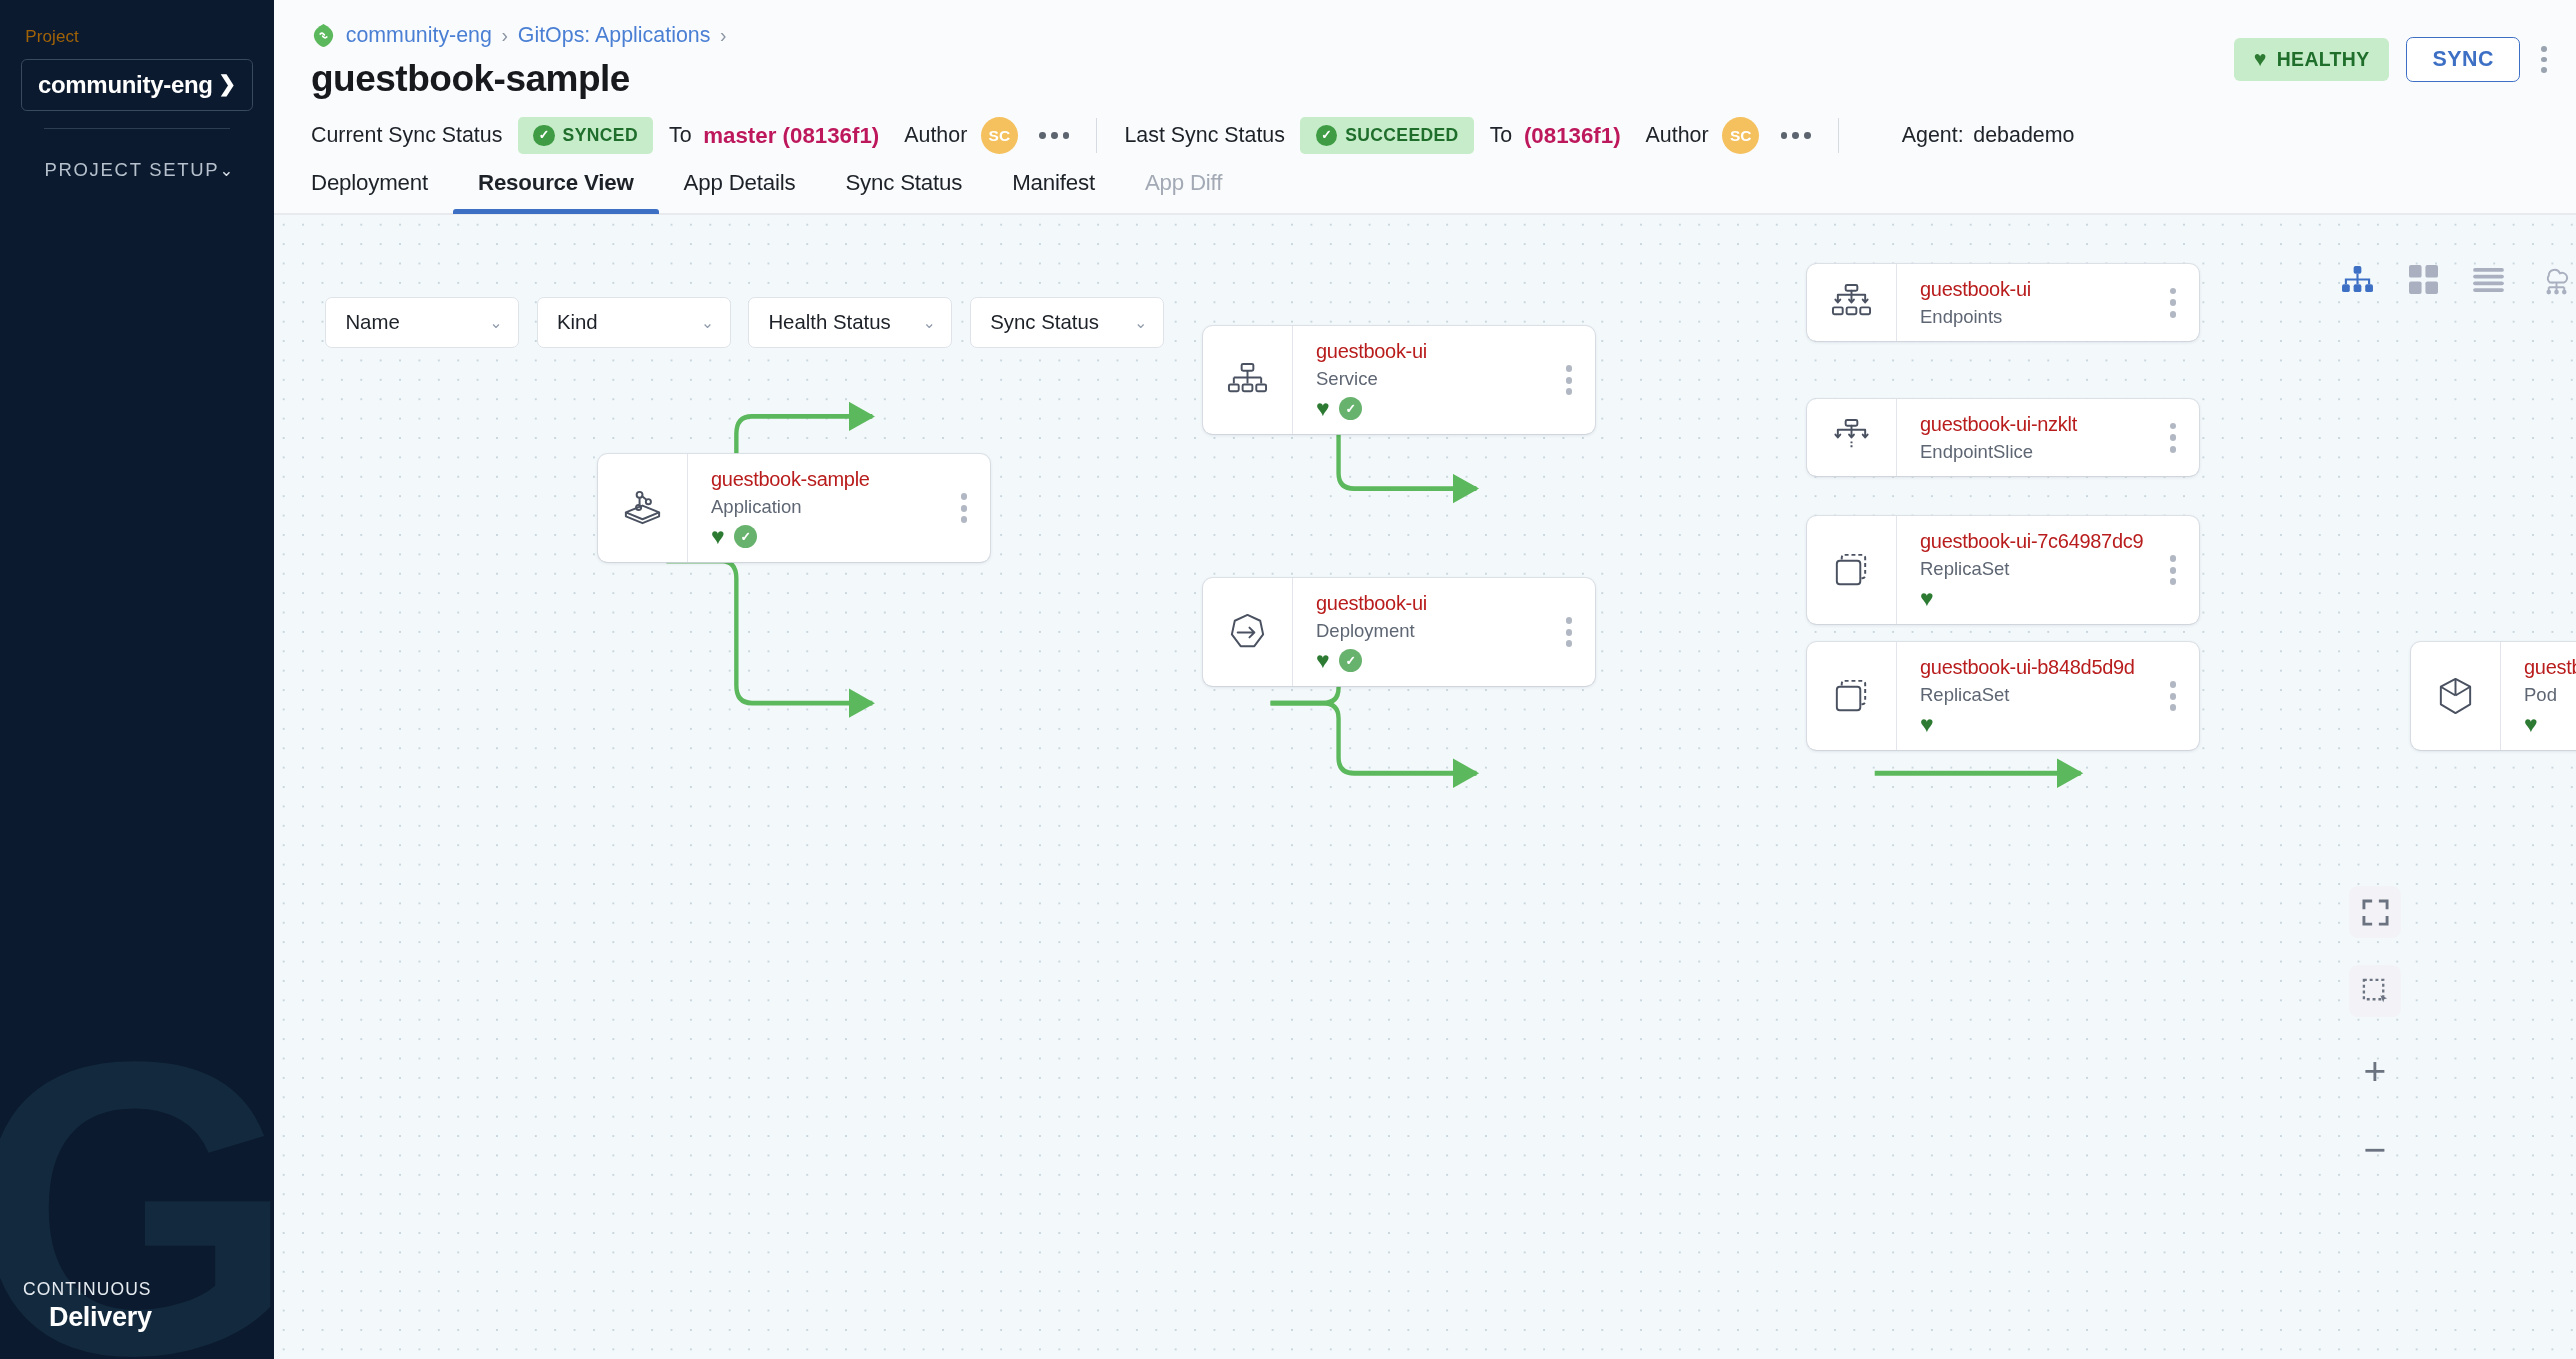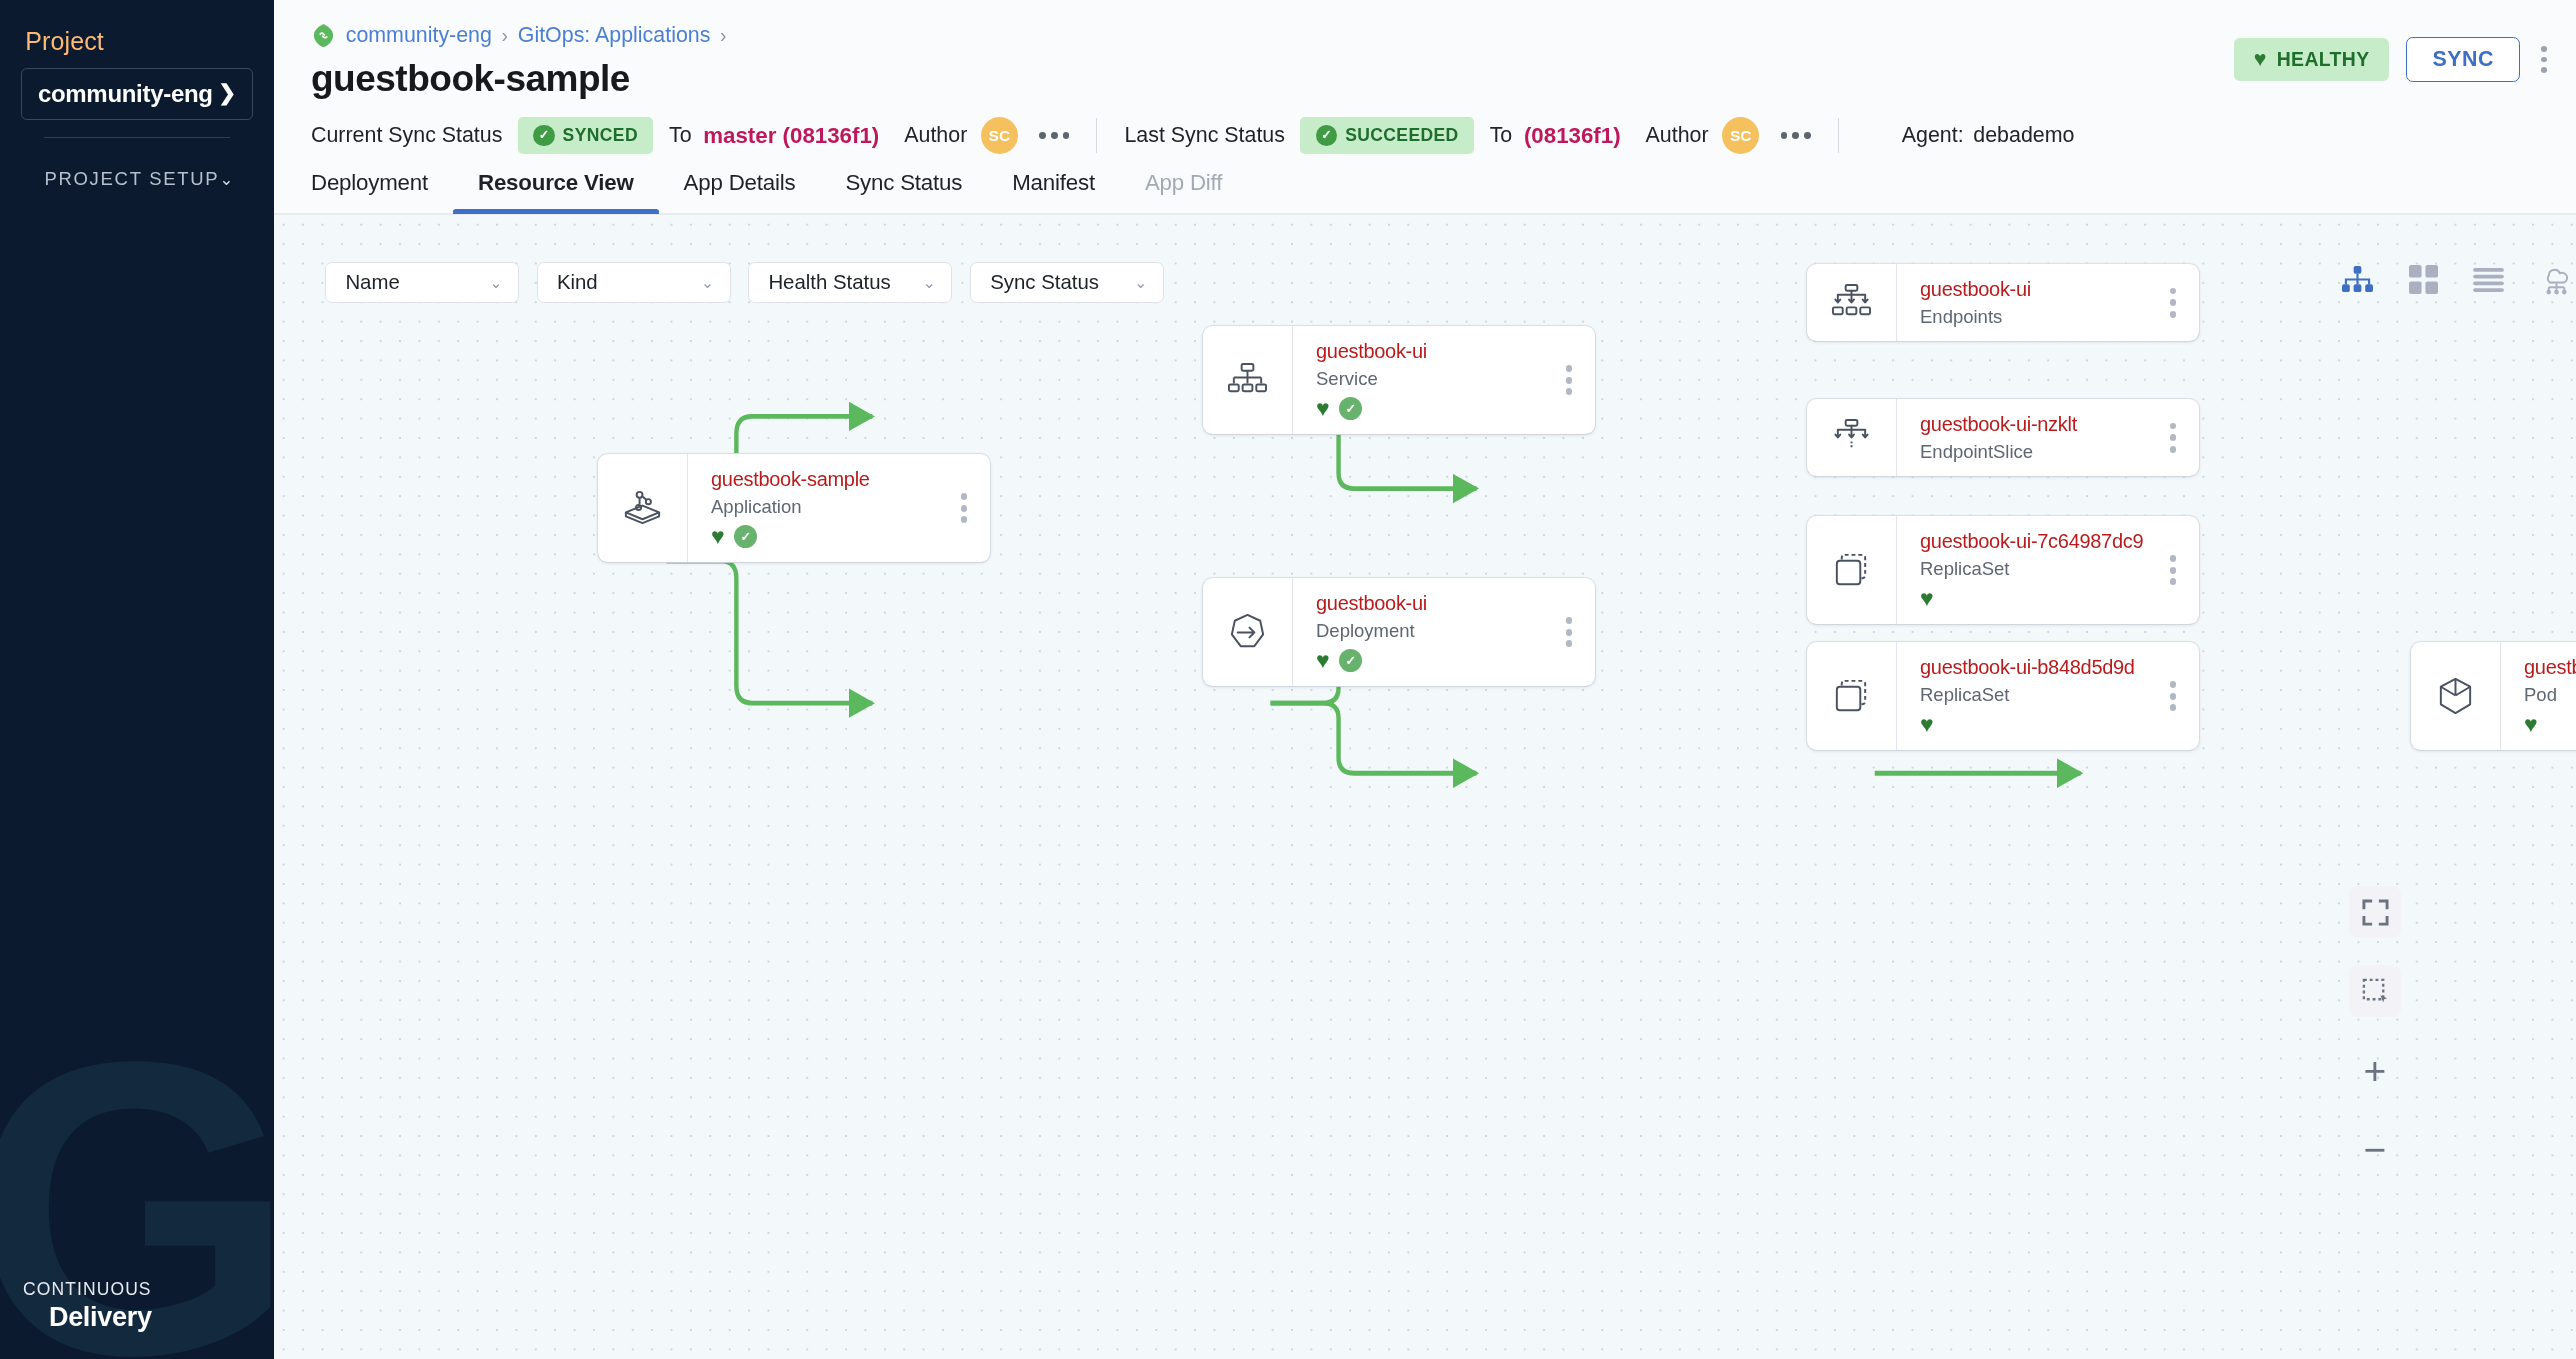--- a/index.html
+++ b/index.html
@@ -20,21 +20,21 @@
     overflow: hidden;
   }
   .sidebar-watermark {
     position: absolute; left: -29px; bottom: -58px;
     font-size: 418px; font-weight: bold; line-height: 1;
     color: #13293d; font-family: "Liberation Sans", sans-serif;
     user-select: none; pointer-events: none;
   }
   .sb-inner { position: relative; z-index: 2; padding: 0 21.4px; }
   .sb-project-label {
-    color: #fdba74; font-size: 25px; padding-top: 27px; padding-left: 3.9px;
+    color: #a16207; font-size: 17px; padding-top: 27px; padding-left: 3.9px;
     letter-spacing: 0.1px;
   }
   .sb-project-btn {
     margin-top: 11.7px; height: 52px;
     border: 1px solid #3a4a5e; border-radius: 5.8px;
     display: flex; align-items: center; justify-content: space-between;
     padding: 0 15.5px; cursor: pointer;
   }
   .sb-project-name { color: #ffffff; font-size: 24px; font-weight: bold; letter-spacing: -0.3px;}
   .sb-chev-right { color: #ffffff; font-size: 21.4px; font-weight: bold; line-height: 1; }
@@ -134,23 +134,23 @@
   .canvas {
     flex: 1; position: relative; overflow: hidden;
     background-color: #f3f9fb;
     background-image: radial-gradient(#c9d6de 1.2px, transparent 1.2px);
     background-size: 19.4px 19.4px;
     border-top: 1px solid #e8eaee;
   }
   .filters { position: absolute; left: 51px; top: 47px; display: flex; gap: 17.5px; z-index: 5; }
   .filter {
     background: #fff; border: 1px solid #dfe3e9; border-radius: 6.8px;
-    height: 41px; min-width: 194px; display: flex; align-items: center;
+    height: 51px; min-width: 194px; display: flex; align-items: center;
     justify-content: space-between; padding: 0 15.5px 0 19.4px;
-    font-size: 20.4px; color: #1d2128; cursor: pointer; gap: 32px;
+    font-size: 20.4px; color: #1d2128; cursor: pointer; gap: 32px; margin-top: 35px;
   }
   .f-chev { color: #8f9aab; font-size: 15.5px; }
 
   .viewicons { position: absolute; right: 1.9px; top: 49px; display: flex; align-items: center; gap: 35px; z-index: 5; }
   .vi { cursor: pointer; display: flex; align-items: center; justify-content: center; }
 
   .zoomctl { position: absolute; right: 175px; bottom: 185px; display: flex; flex-direction: column; gap: 27px; z-index: 5; }
   .zc {
     width: 52px; height: 52px; background: #f2f2f7; border-radius: 8.7px;
     display: flex; align-items: center; justify-content: center; cursor: pointer;

